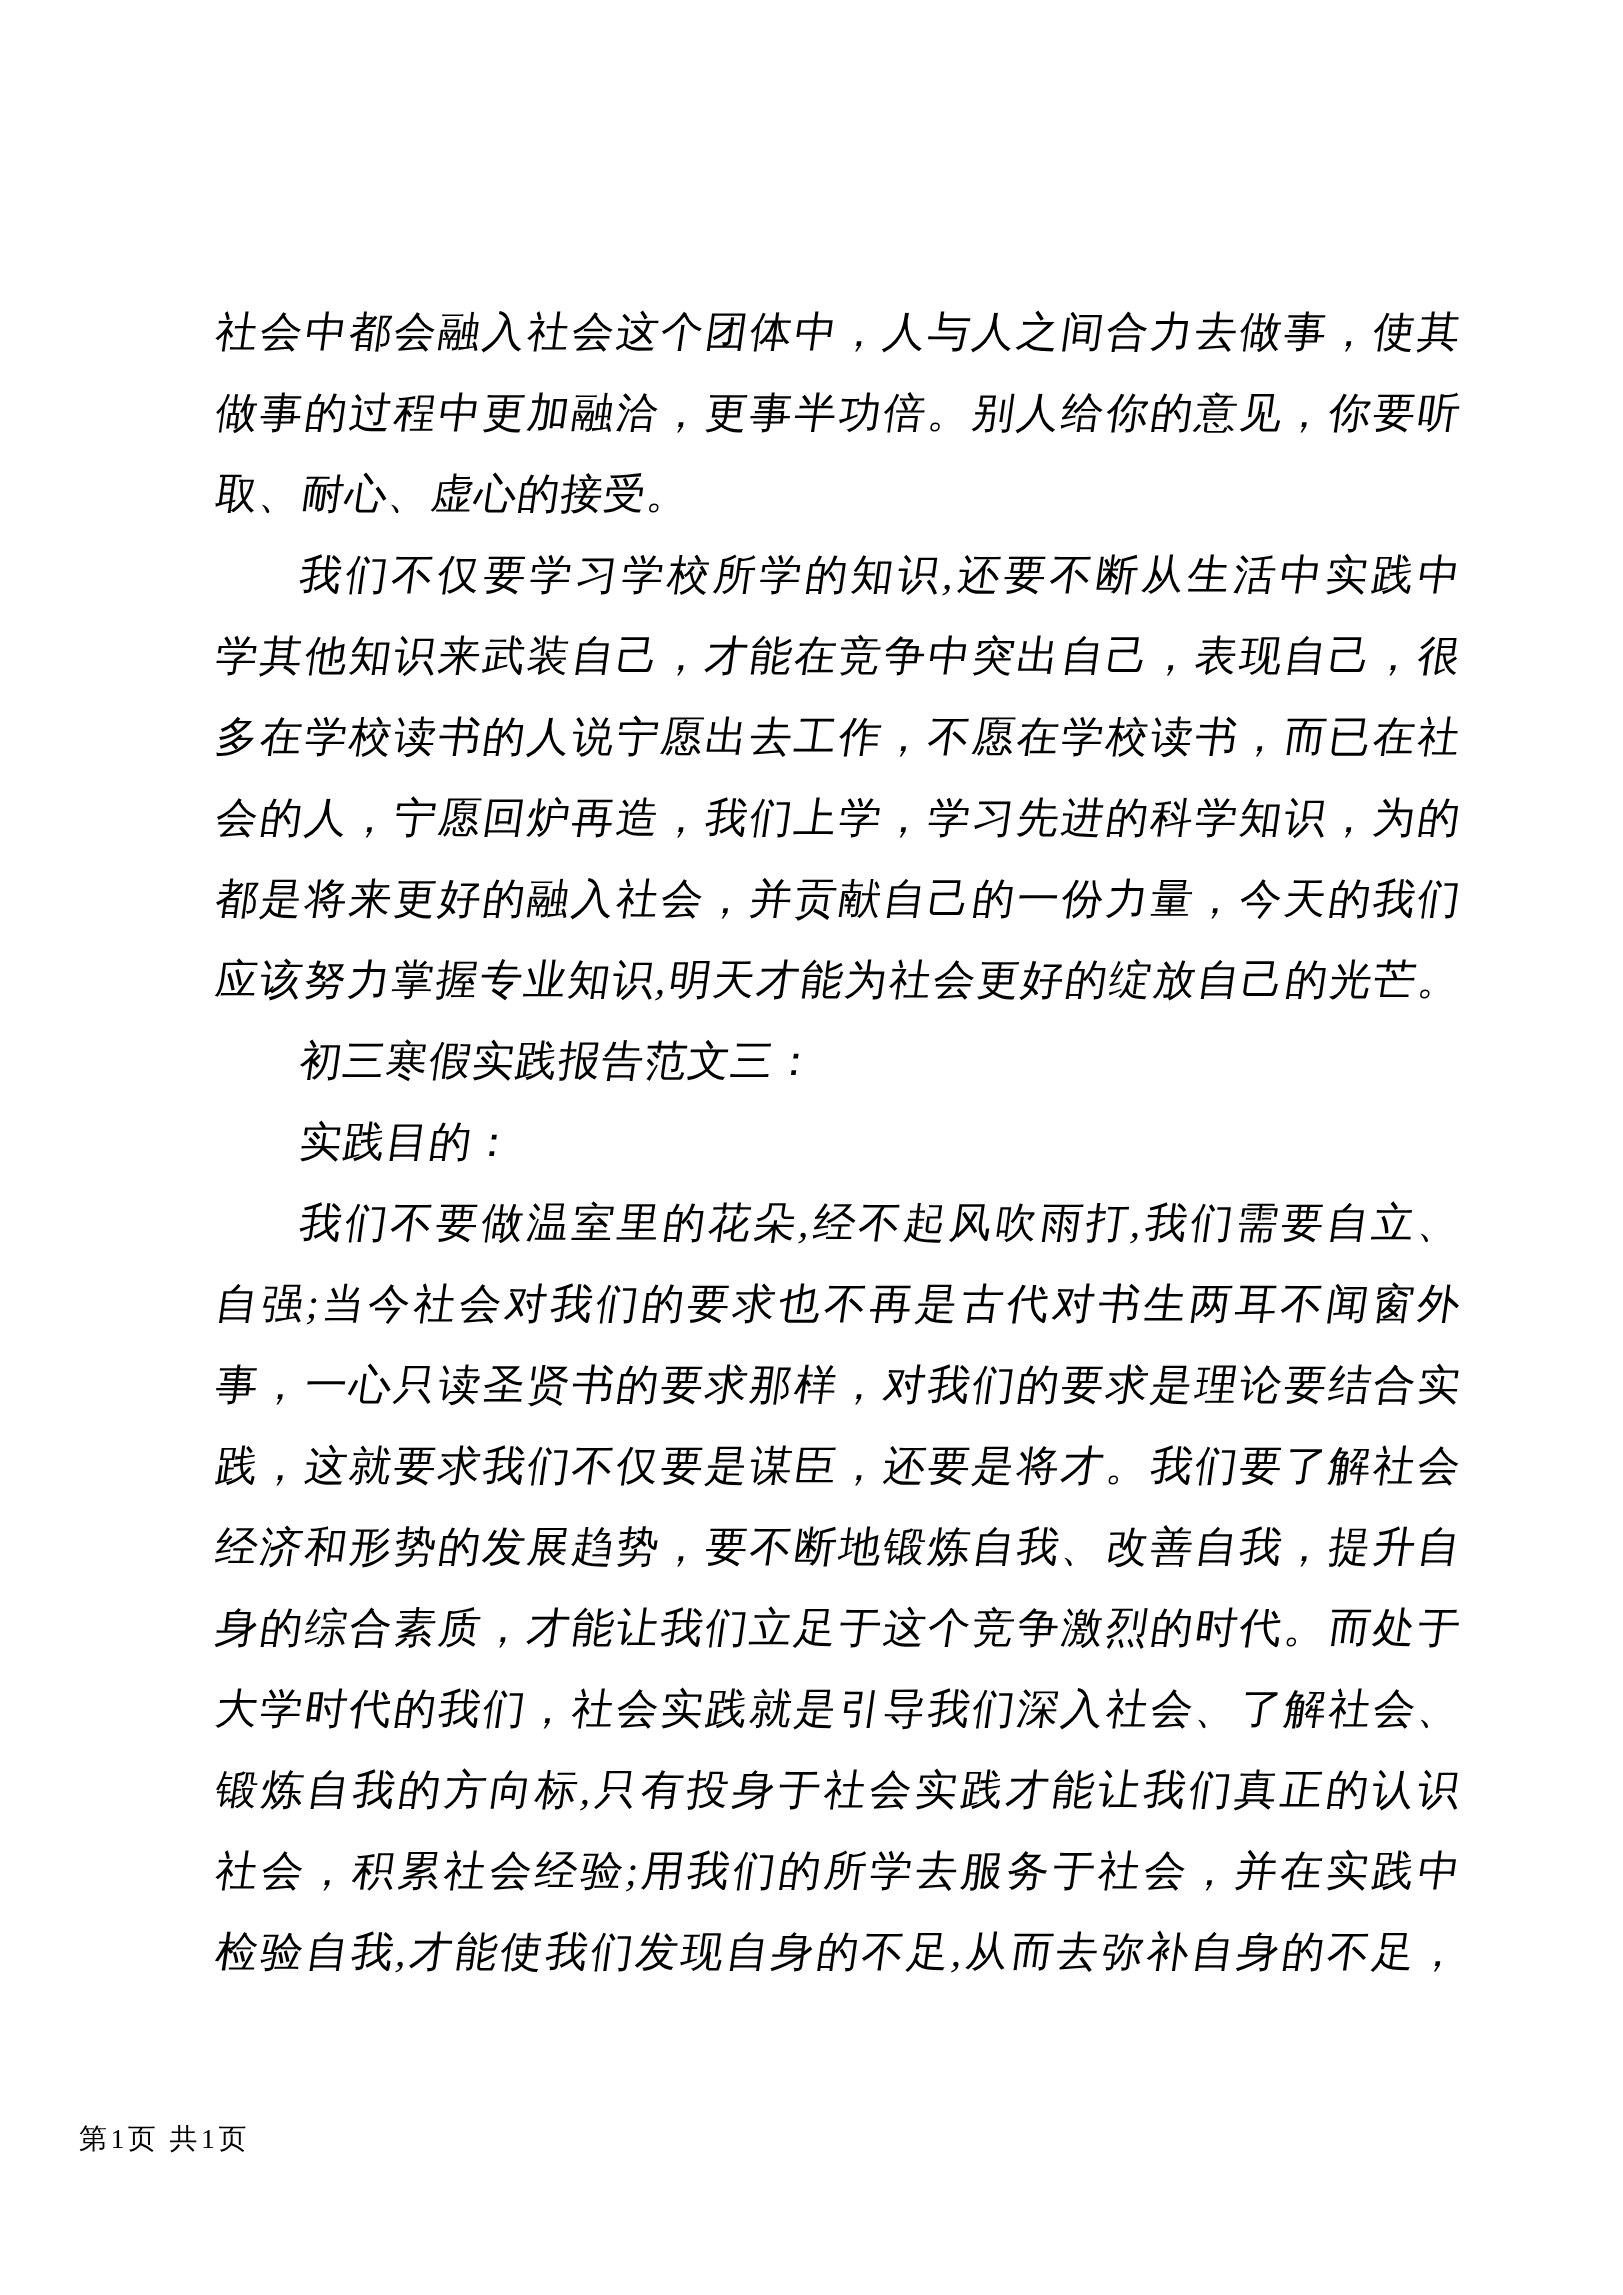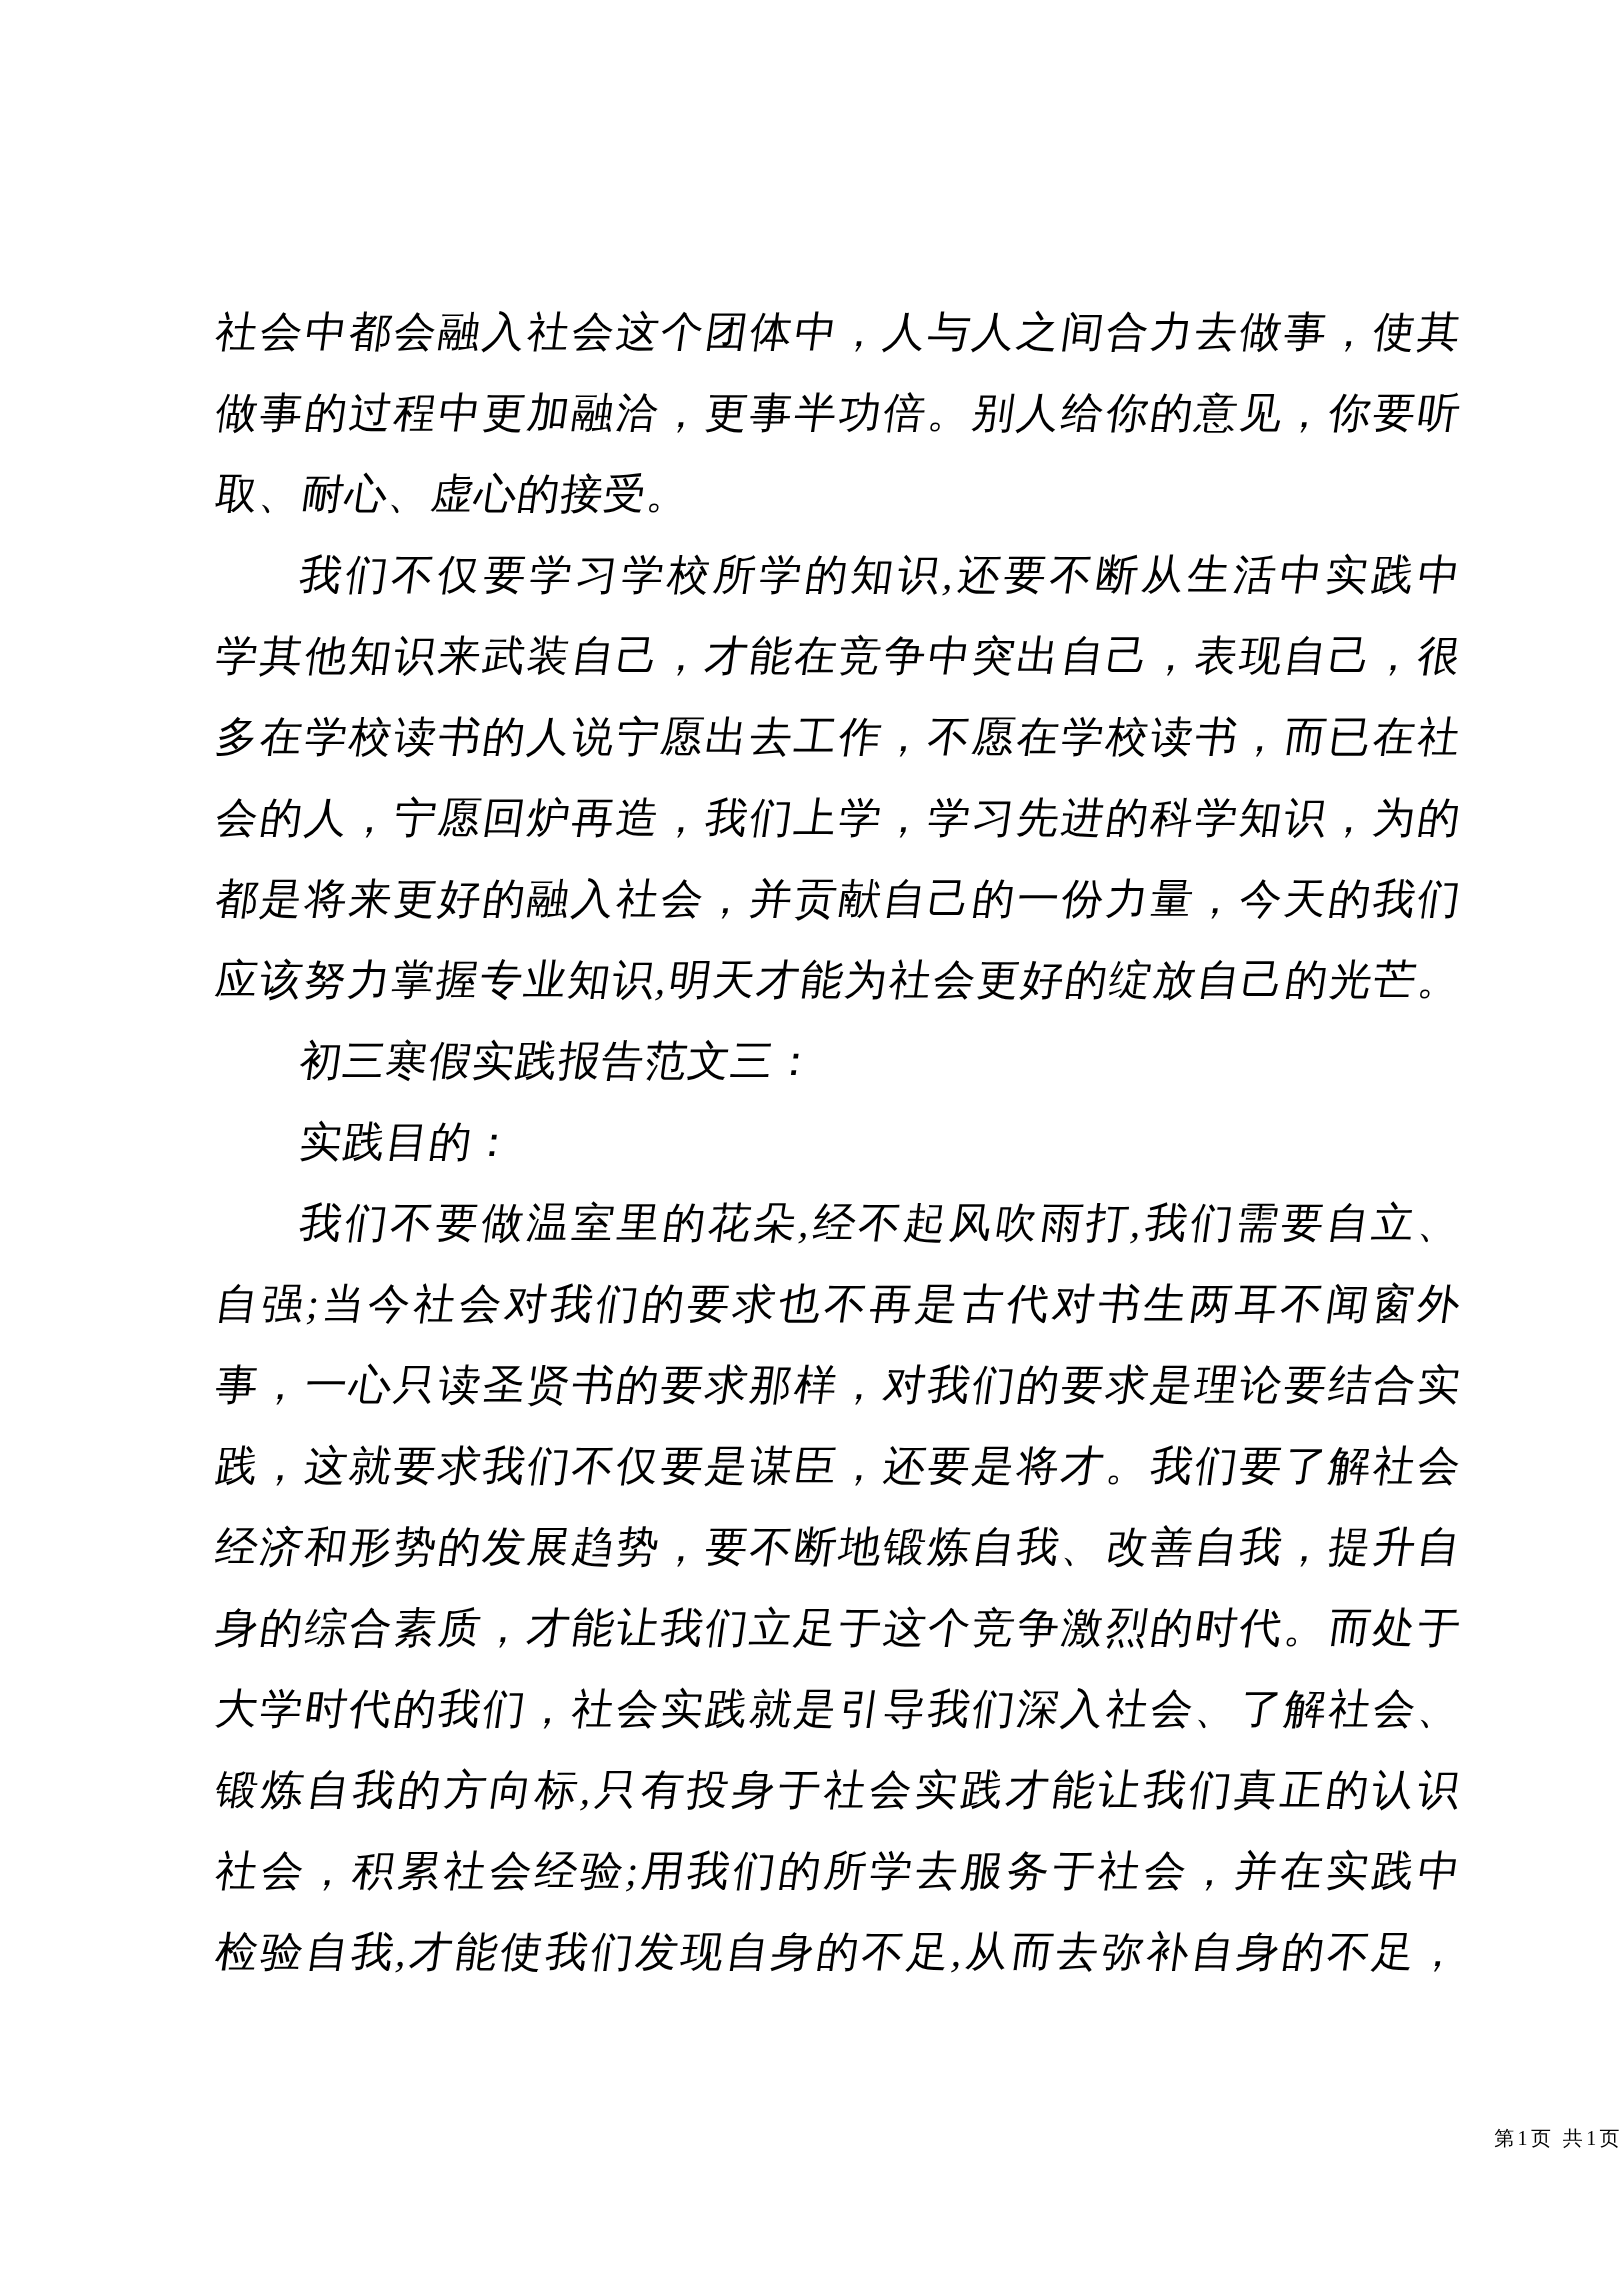--- a/index.html
+++ b/index.html
@@ -37,22 +37,22 @@
     text-align-last: justify;
   }
   .line.indent {
     text-indent: 84px;
   }
   .footer {
     position: absolute;
     left: 0;
     top: 2121px;
     width: 100%;
-    text-align: right;
-    font-size: 20px;
+    text-align: left;
+    font-size: 28px;
     line-height: 35px;
   }
   .footer .footer-label {
     display: inline-block;
     margin-left: 79px;  
     letter-spacing: 3.4px;
   }
 </style>
 </head>
 <body>

